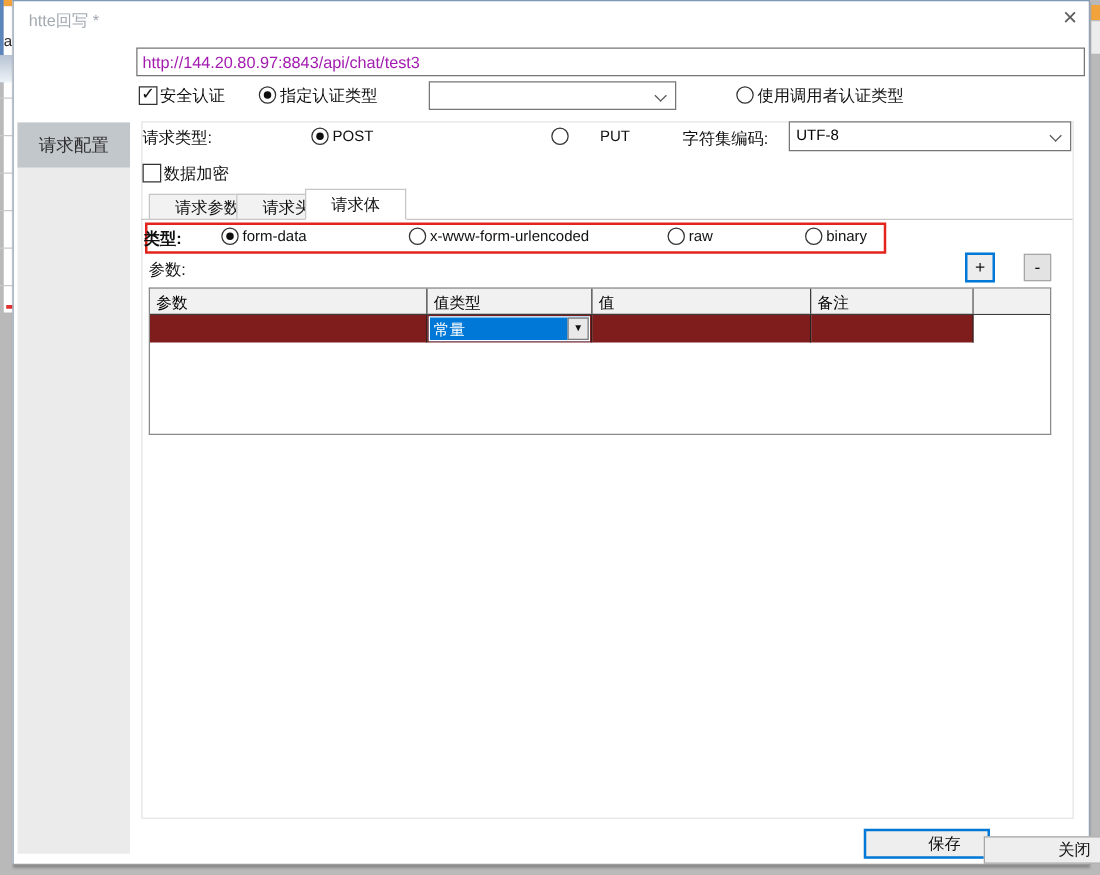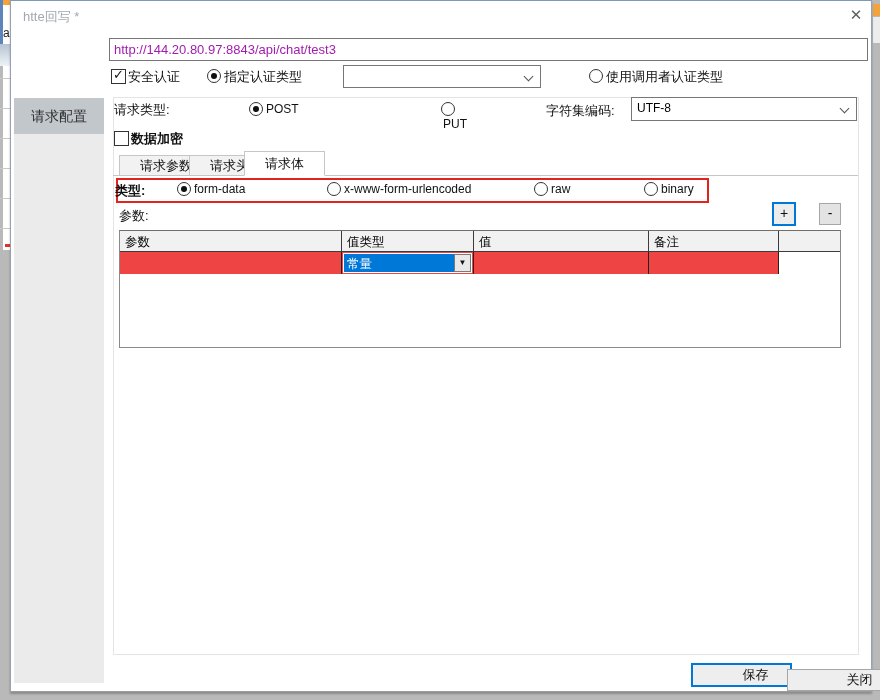--- a/index.html
+++ b/index.html
@@ -73,21 +73,21 @@
   .sqbtn.plus{border:2px solid #0078d7;}
   .sqbtn.minus{border:1px solid #a6a6a6;background:#e3e3e3;}
 
   
   .grid{left:108px;top:229px;width:720px;height:116px;border:1px solid #8a8a8a;border-top-color:#6e6e6e;background:#fff;}
   .grid-head{display:flex;height:20px;background:#f1f1f1;border-bottom:1px solid #3c3c3c;}
   .gh-cell{box-sizing:border-box;border-right:1px solid #3c3c3c;font-size:12.5px;color:#000;
     padding:3px 0 0 5px;overflow:hidden;white-space:nowrap;}
   .gh-fill{flex:1;border-right:none;background:#f1f1f1;}
   .grid-row{display:flex;height:22px;}
-  .gr-cell{box-sizing:border-box;background:#ef4444;border-right:1px solid #222;position:relative;}
+  .gr-cell{box-sizing:border-box;background:#7f1d1d;border-right:1px solid #222;position:relative;}
   .gr-fill{flex:1;background:#fff;border-right:none;}
   .cell-combo{position:absolute;left:1px;top:1px;right:1px;bottom:1px;border:1px solid #fff;background:#0078d7;}
   .cell-combo .cval{position:absolute;left:3px;top:2px;font-size:12.5px;color:#fff;}
   .cell-combo .cbtn{position:absolute;right:0;top:0;bottom:0;width:17px;background:#e9e9e9;
     border:1px solid #7a7a7a;box-sizing:border-box;text-align:center;line-height:16px;font-size:8px;color:#111;cursor:pointer;}
 
   
   .btn{height:20px;text-align:center;font-size:13px;color:#111;cursor:pointer;line-height:20px;}
   .btn.primary{left:680px;top:662px;width:69px;border:2px solid #0078d7;background:#eeeeee;padding-left:28px;}
   .btn.normal{left:776px;top:668px;width:71px;border:1px solid #a6a6a6;background:#eeeeee;padding-left:36px;}
@@ -132,29 +132,29 @@
   <div class="abs panel"></div>
 
   <div class="abs sidebar">
     <div class="side-item active">请求配置</div>
   </div>
 
   <div class="abs lbl" style="left:103px;top:100px;">请求类型:</div>
   <span class="radio checked" style="left:238px;top:101px;"></span>
   <div class="abs lat" style="left:255px;top:101px;">POST</div>
   <span class="radio" style="left:430px;top:101px;"></span>
-  <div class="abs lat" style="left:432px;top:101px;margin-top:15px;">PUT</div>
+  <div class="abs lat" style="left:469px;top:101px;">PUT</div>
   <div class="abs lbl" style="left:535px;top:101px;">字符集编码:</div>
   <div class="combo" style="left:620px;top:96px;width:224px;height:22px;">
     <span class="val" style="font-size:12px;">UTF-8</span>
     <span class="chev"></span>
   </div>
 
   <span class="checkbox" style="left:103px;top:130px;"></span>
-  <div class="abs lbl" style="left:120px;top:129px;font-weight:bold;">数据加密</div>
+  <div class="abs lbl" style="left:120px;top:129px;">数据加密</div>
 
   <div class="abs tabstrip">
     <div class="tab" style="left:6px;">请求参数</div>
     <div class="tab" style="left:76px;">请求头</div>
     <div class="tab active" style="left:131px;">请求体</div>
   </div>
 
   <div class="abs red-rect"></div>
   <div class="abs lbl" style="left:104px;top:181px;font-weight:bold;">类型:</div>
   <span class="radio checked" style="left:166px;top:181px;"></span>

